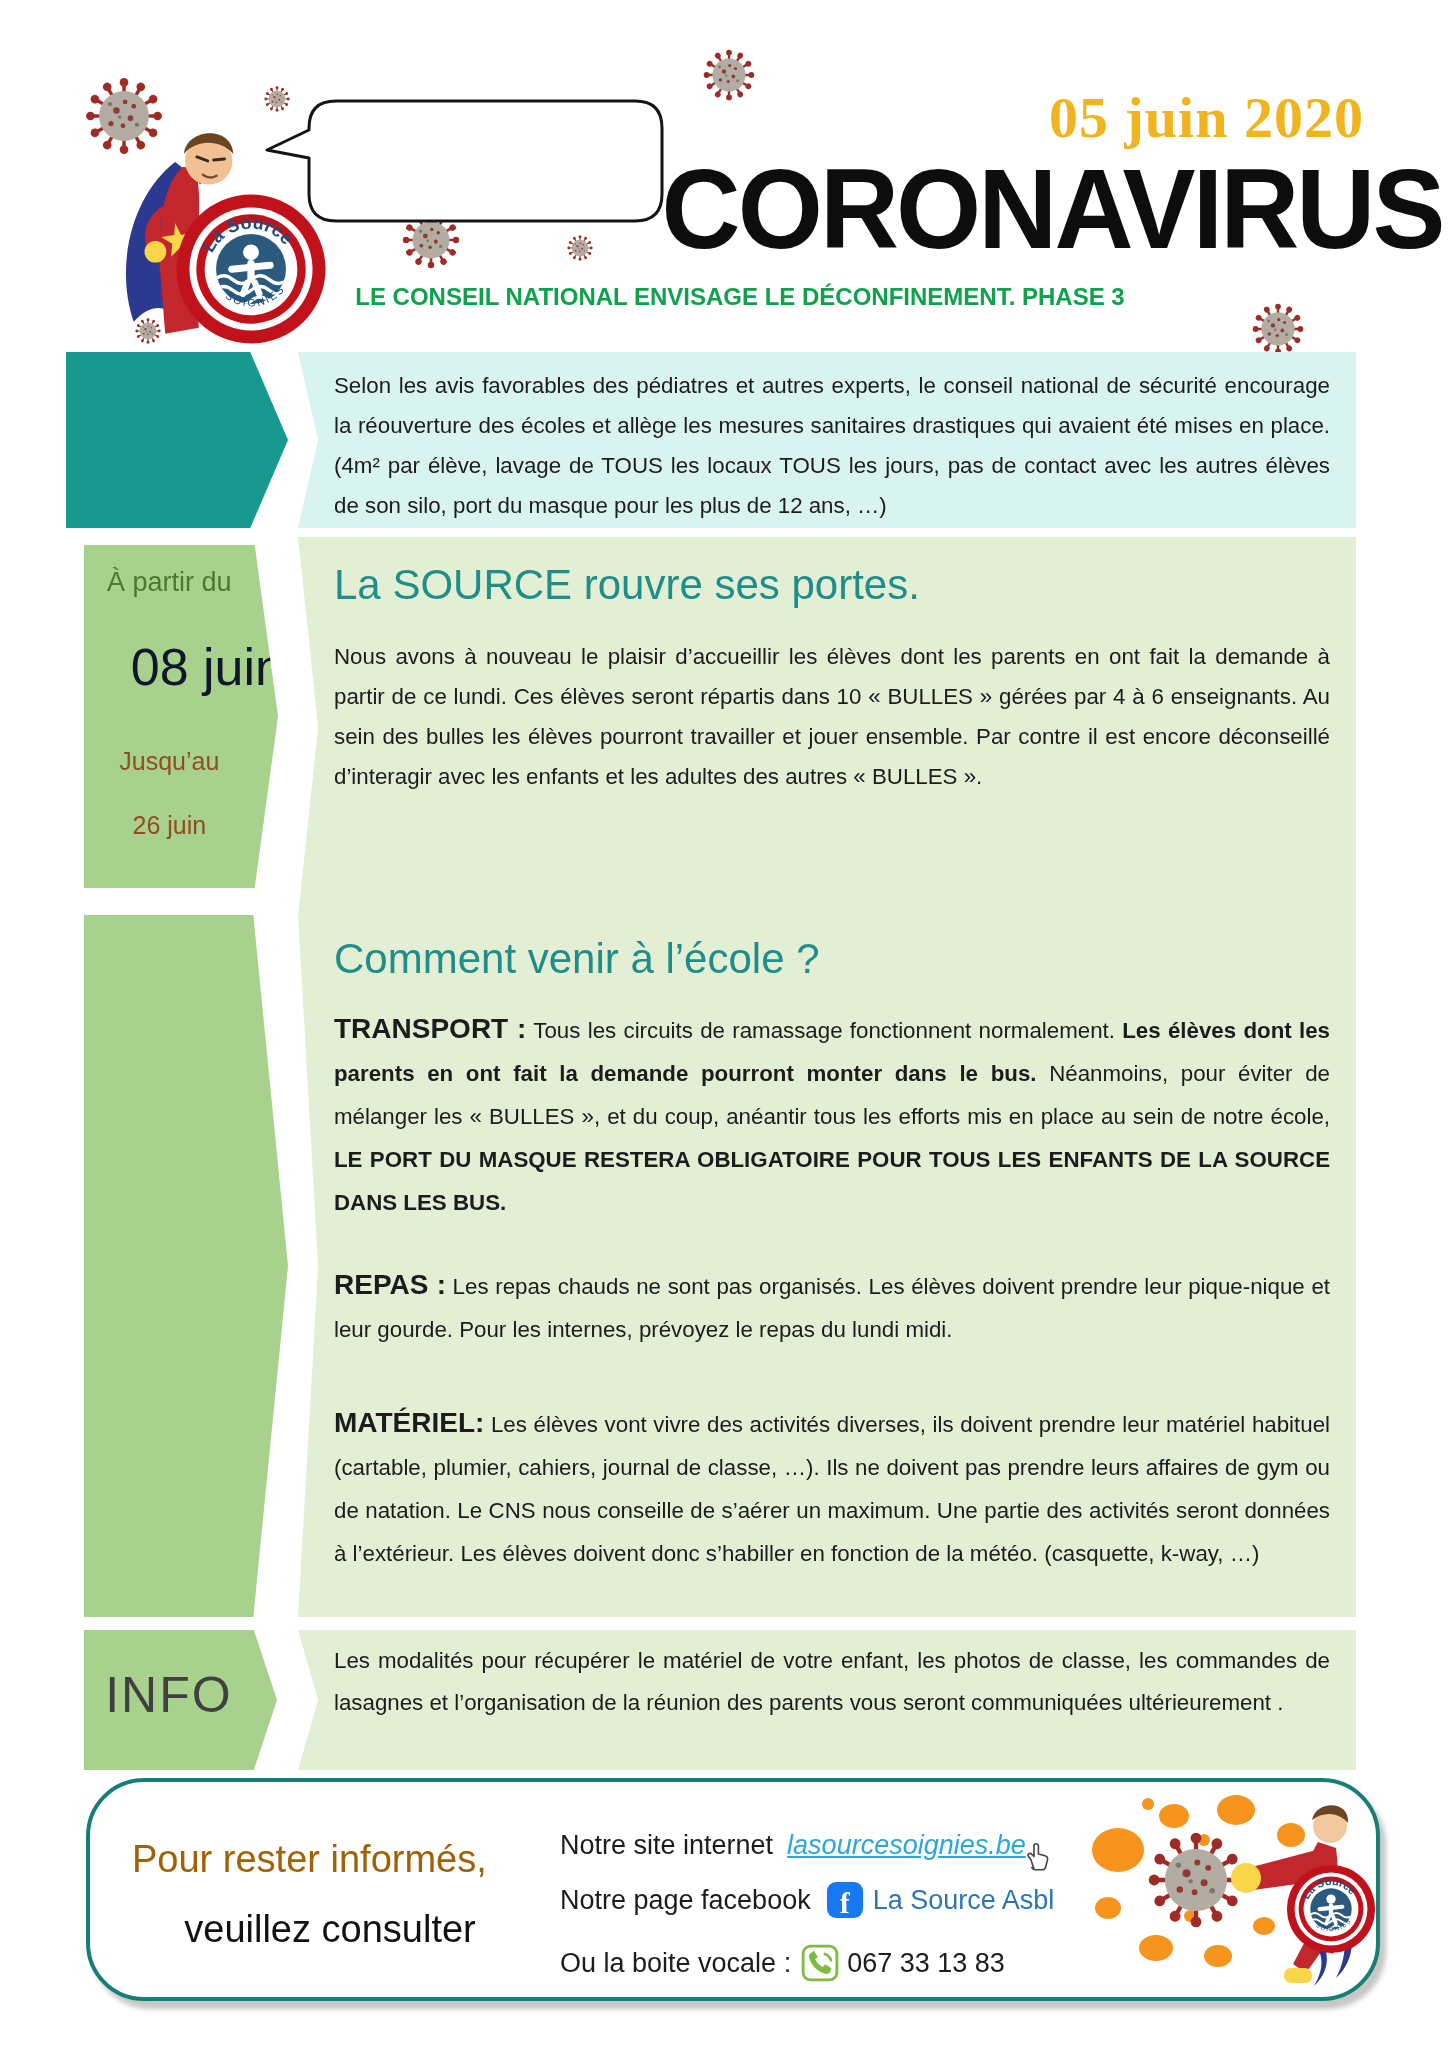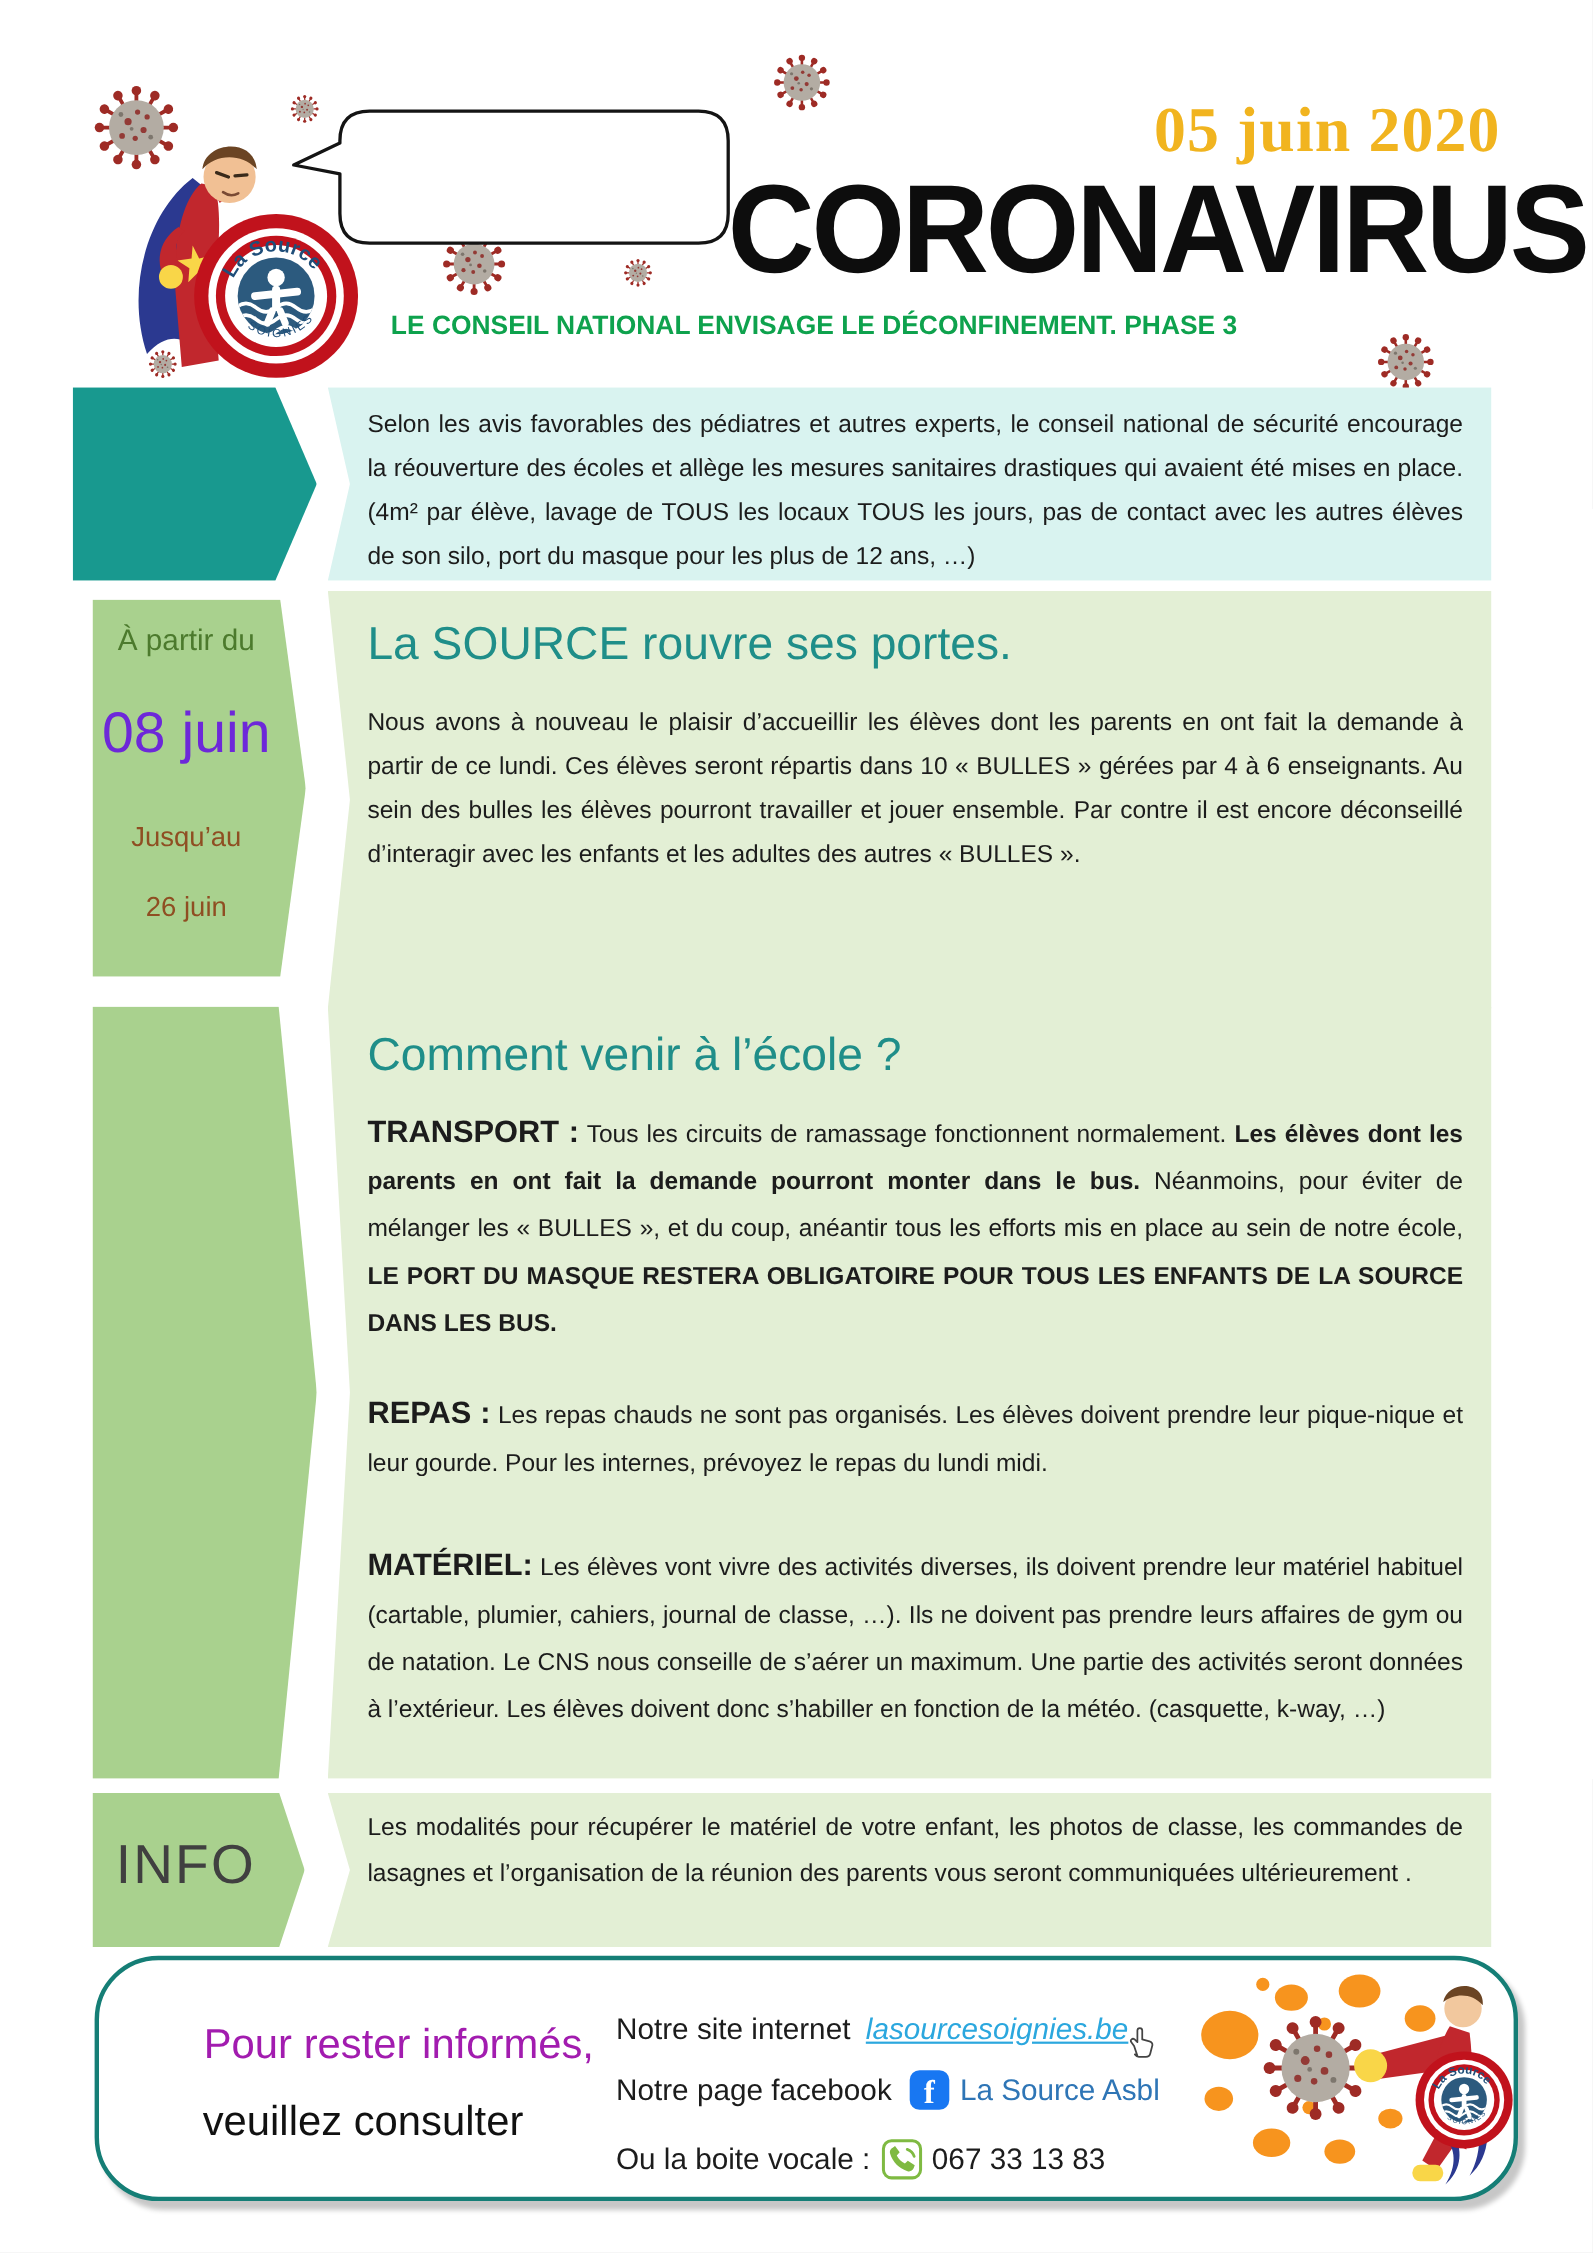--- a/index.html
+++ b/index.html
@@ -25,21 +25,21 @@
 
   
   .arrow{clip-path:polygon(0 0,83% 0,100% 50%,83% 100%,0 100%);}
   .arrow88{clip-path:polygon(0 0,88% 0,100% 50%,88% 100%,0 100%);}
   .teal-arrow{left:66px;top:352px;width:222px;height:176px;background:#18998F;}
   .date-arrow{left:84px;top:545px;width:194px;height:343px;background:#A9D18E;}
   .tall-arrow{left:84px;top:915px;width:204px;height:702px;background:#A9D18E;}
   .info-arrow{left:84px;top:1630px;width:193px;height:140px;background:#A9D18E;}
   .date-arrow div,.info-arrow div{position:absolute;width:88%;text-align:center;}
   .from-label{top:22px;font-size:27px;color:#4C7A2D;}
-  .from-date{top:92px;font-size:52px;color:#6d28d9;}
+  .from-date{top:92px;font-size:52px;color:#0f172a;padding-left:38px;}
   .until-label{top:202px;font-size:25px;color:#8F4E22;}
   .until-date{top:266px;font-size:25px;color:#8F4E22;}
   .info-label{top:36px;font-size:50px;letter-spacing:2px;color:#404040;}
 
   
   .cbox{left:298px;width:1058px;box-sizing:border-box;
         clip-path:polygon(0 0,100% 0,100% 100%,0 100%,1.9% 50%);}
   .intro-box{top:352px;height:176px;background:#D9F3F0;}
   .s1-box{top:537px;height:380px;background:#E3EFD5;}
   .s2-box{top:915px;height:702px;background:#E3EFD5;}
@@ -56,21 +56,21 @@
   .s2-p1{top:92px;line-height:43px;}
   .s2-p2{top:348px;line-height:43px;}
   .s2-p3{top:486px;line-height:43px;}
   .plabel{font-weight:bold;font-size:28px;}
   .b{font-weight:bold;}
 
   
   .footer-box{left:86px;top:1778px;width:1286px;height:215px;background:#fff;
               border:4px solid #157E76;border-radius:58px;
               box-shadow:6px 8px 5px #c7c7c7;}
-  .consult1{left:120px;top:1838px;width:420px;text-align:right;font-size:38px;color:#a21caf;}
+  .consult1{left:132px;top:1838px;width:420px;text-align:left;font-size:38px;color:#a16207;}
   .consult2{left:120px;top:1908px;width:420px;text-align:center;font-size:38px;color:#111;}
   .frow{left:560px;display:flex;align-items:center;font-size:27px;color:#1c1c1c;}
   .frow1{top:1818px;}
   .frow2{top:1882px;}
   .frow3{top:1944px;}
   .weblink{margin-left:14px;font-style:italic;text-decoration:underline;color:#2BA7DE;cursor:pointer;}
   .cursor-ic{margin-left:-2px;margin-top:22px;}
   .fb-ic{margin-left:16px;width:36px;height:36px;border-radius:9px;background:#1877F2;
          color:#fff;font-family:"Liberation Serif",serif;font-weight:bold;font-size:30px;
          display:flex;align-items:flex-end;justify-content:center;line-height:30px;}

